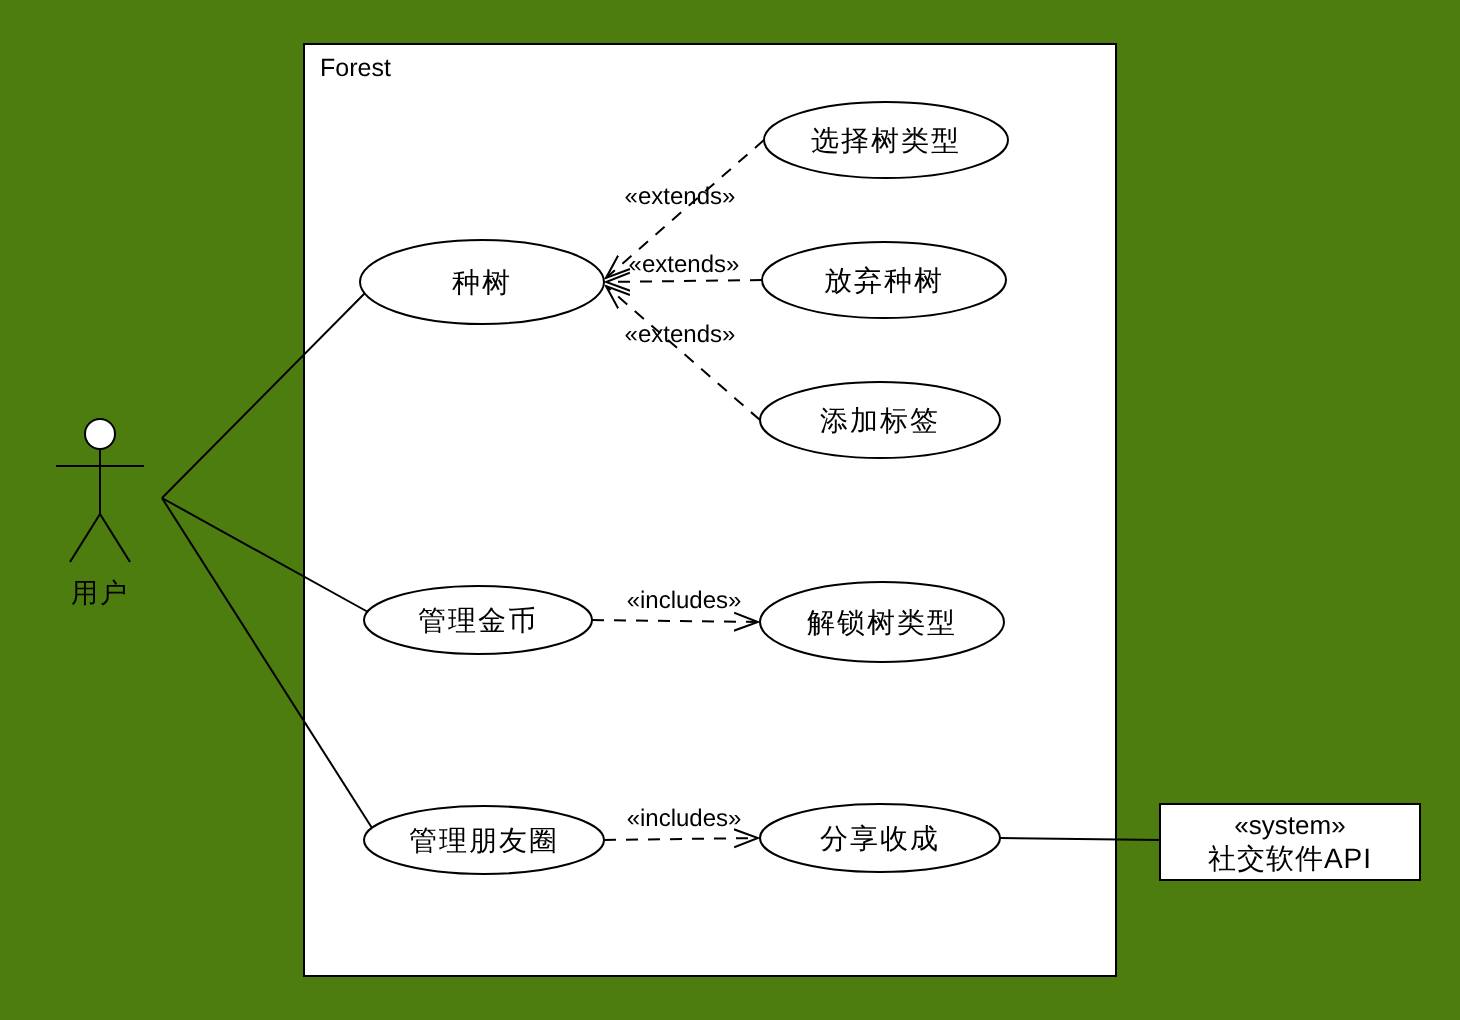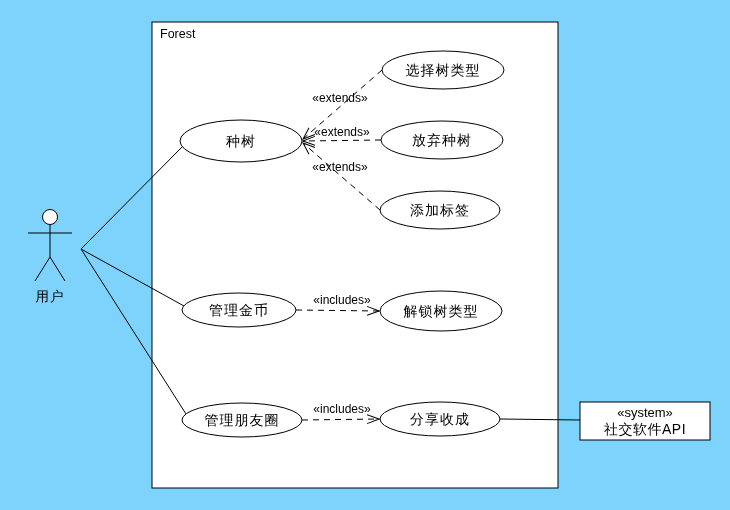--- a/index.html
+++ b/index.html
@@ -1,16 +1,16 @@
 <!DOCTYPE html>
 <html><head>
 <meta charset="utf-8">
 <style>
   html, body { margin: 0; padding: 0; background: #ffffff; }
-  .canvas { width: 730px; height: 510px; position: relative; background: #7dd3fc; }
+  .canvas { width: 730px; height: 510px; position: relative; background: #4d7c0f; }
   svg { display: block; }
   .shape { fill: #ffffff; stroke: #000000; stroke-width: 1; }
   .ln { stroke: #000000; stroke-width: 1; fill: none; }
   .dash { stroke-dasharray: 6,5; }
   .cn-label {
     font-family: "Liberation Serif", "DejaVu Serif", serif;
     font-size: 14px; fill: #000000; letter-spacing: 1px;
   }
   .actor-label {
     font-family: "Liberation Serif", "DejaVu Serif", serif;

